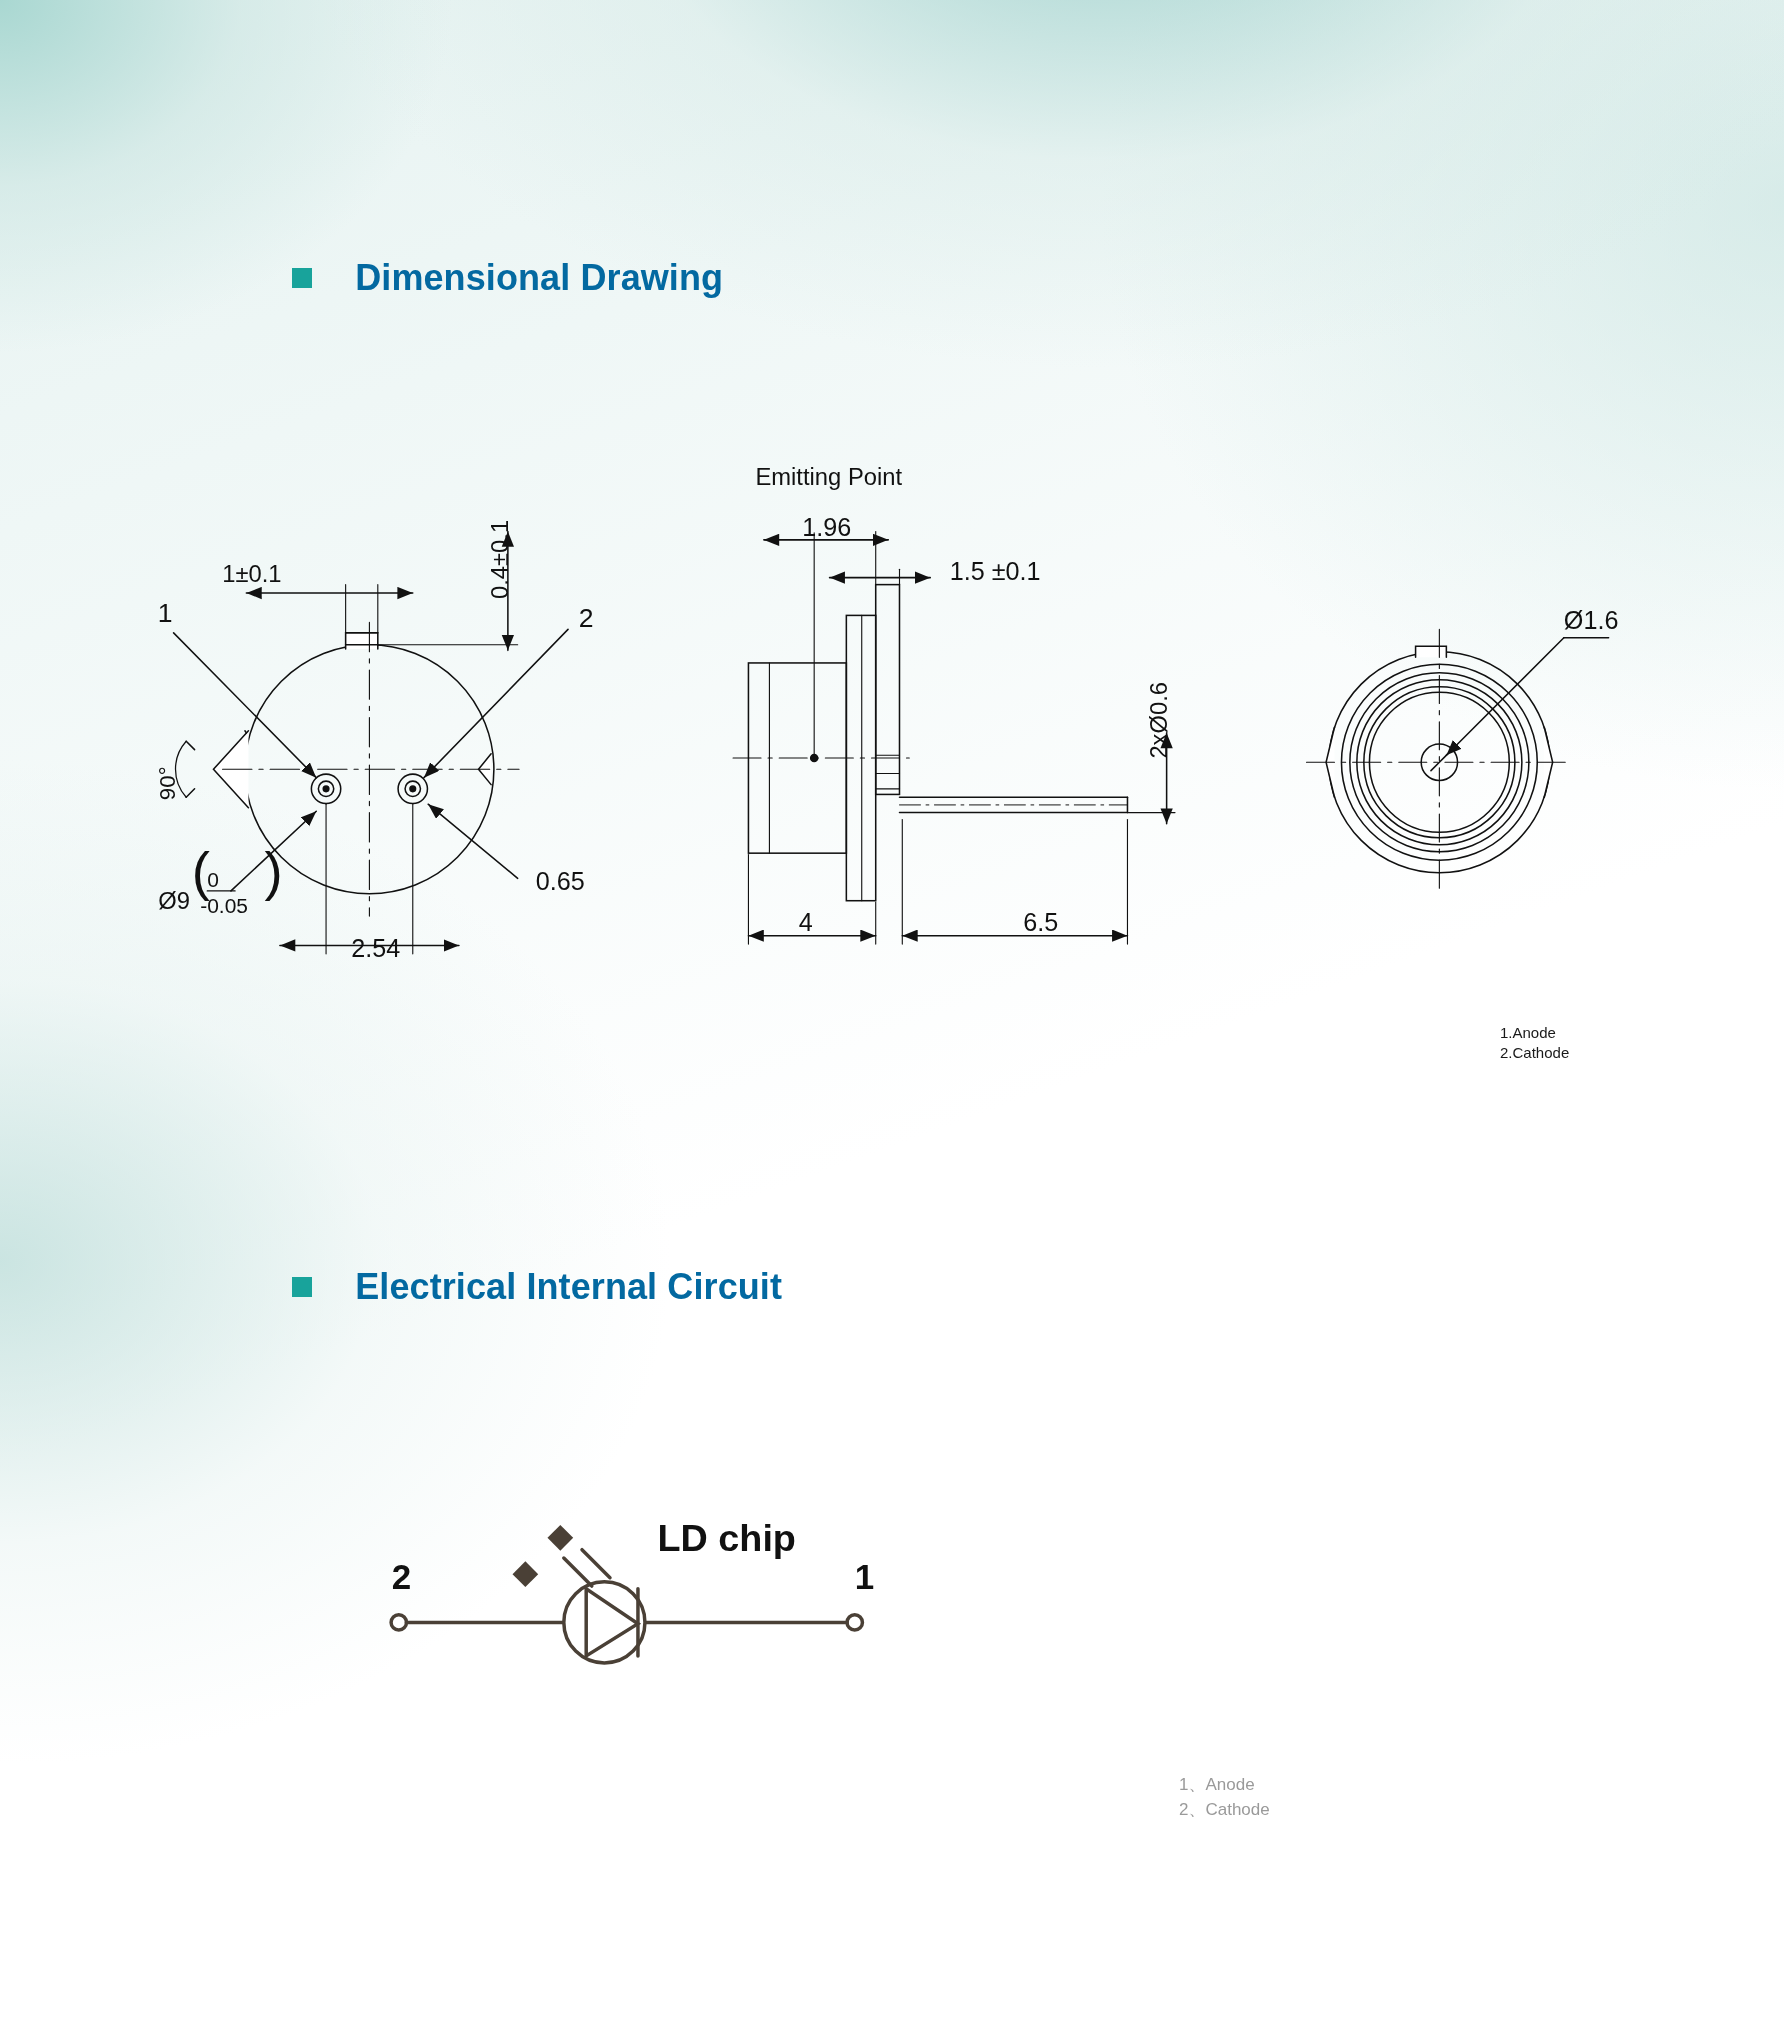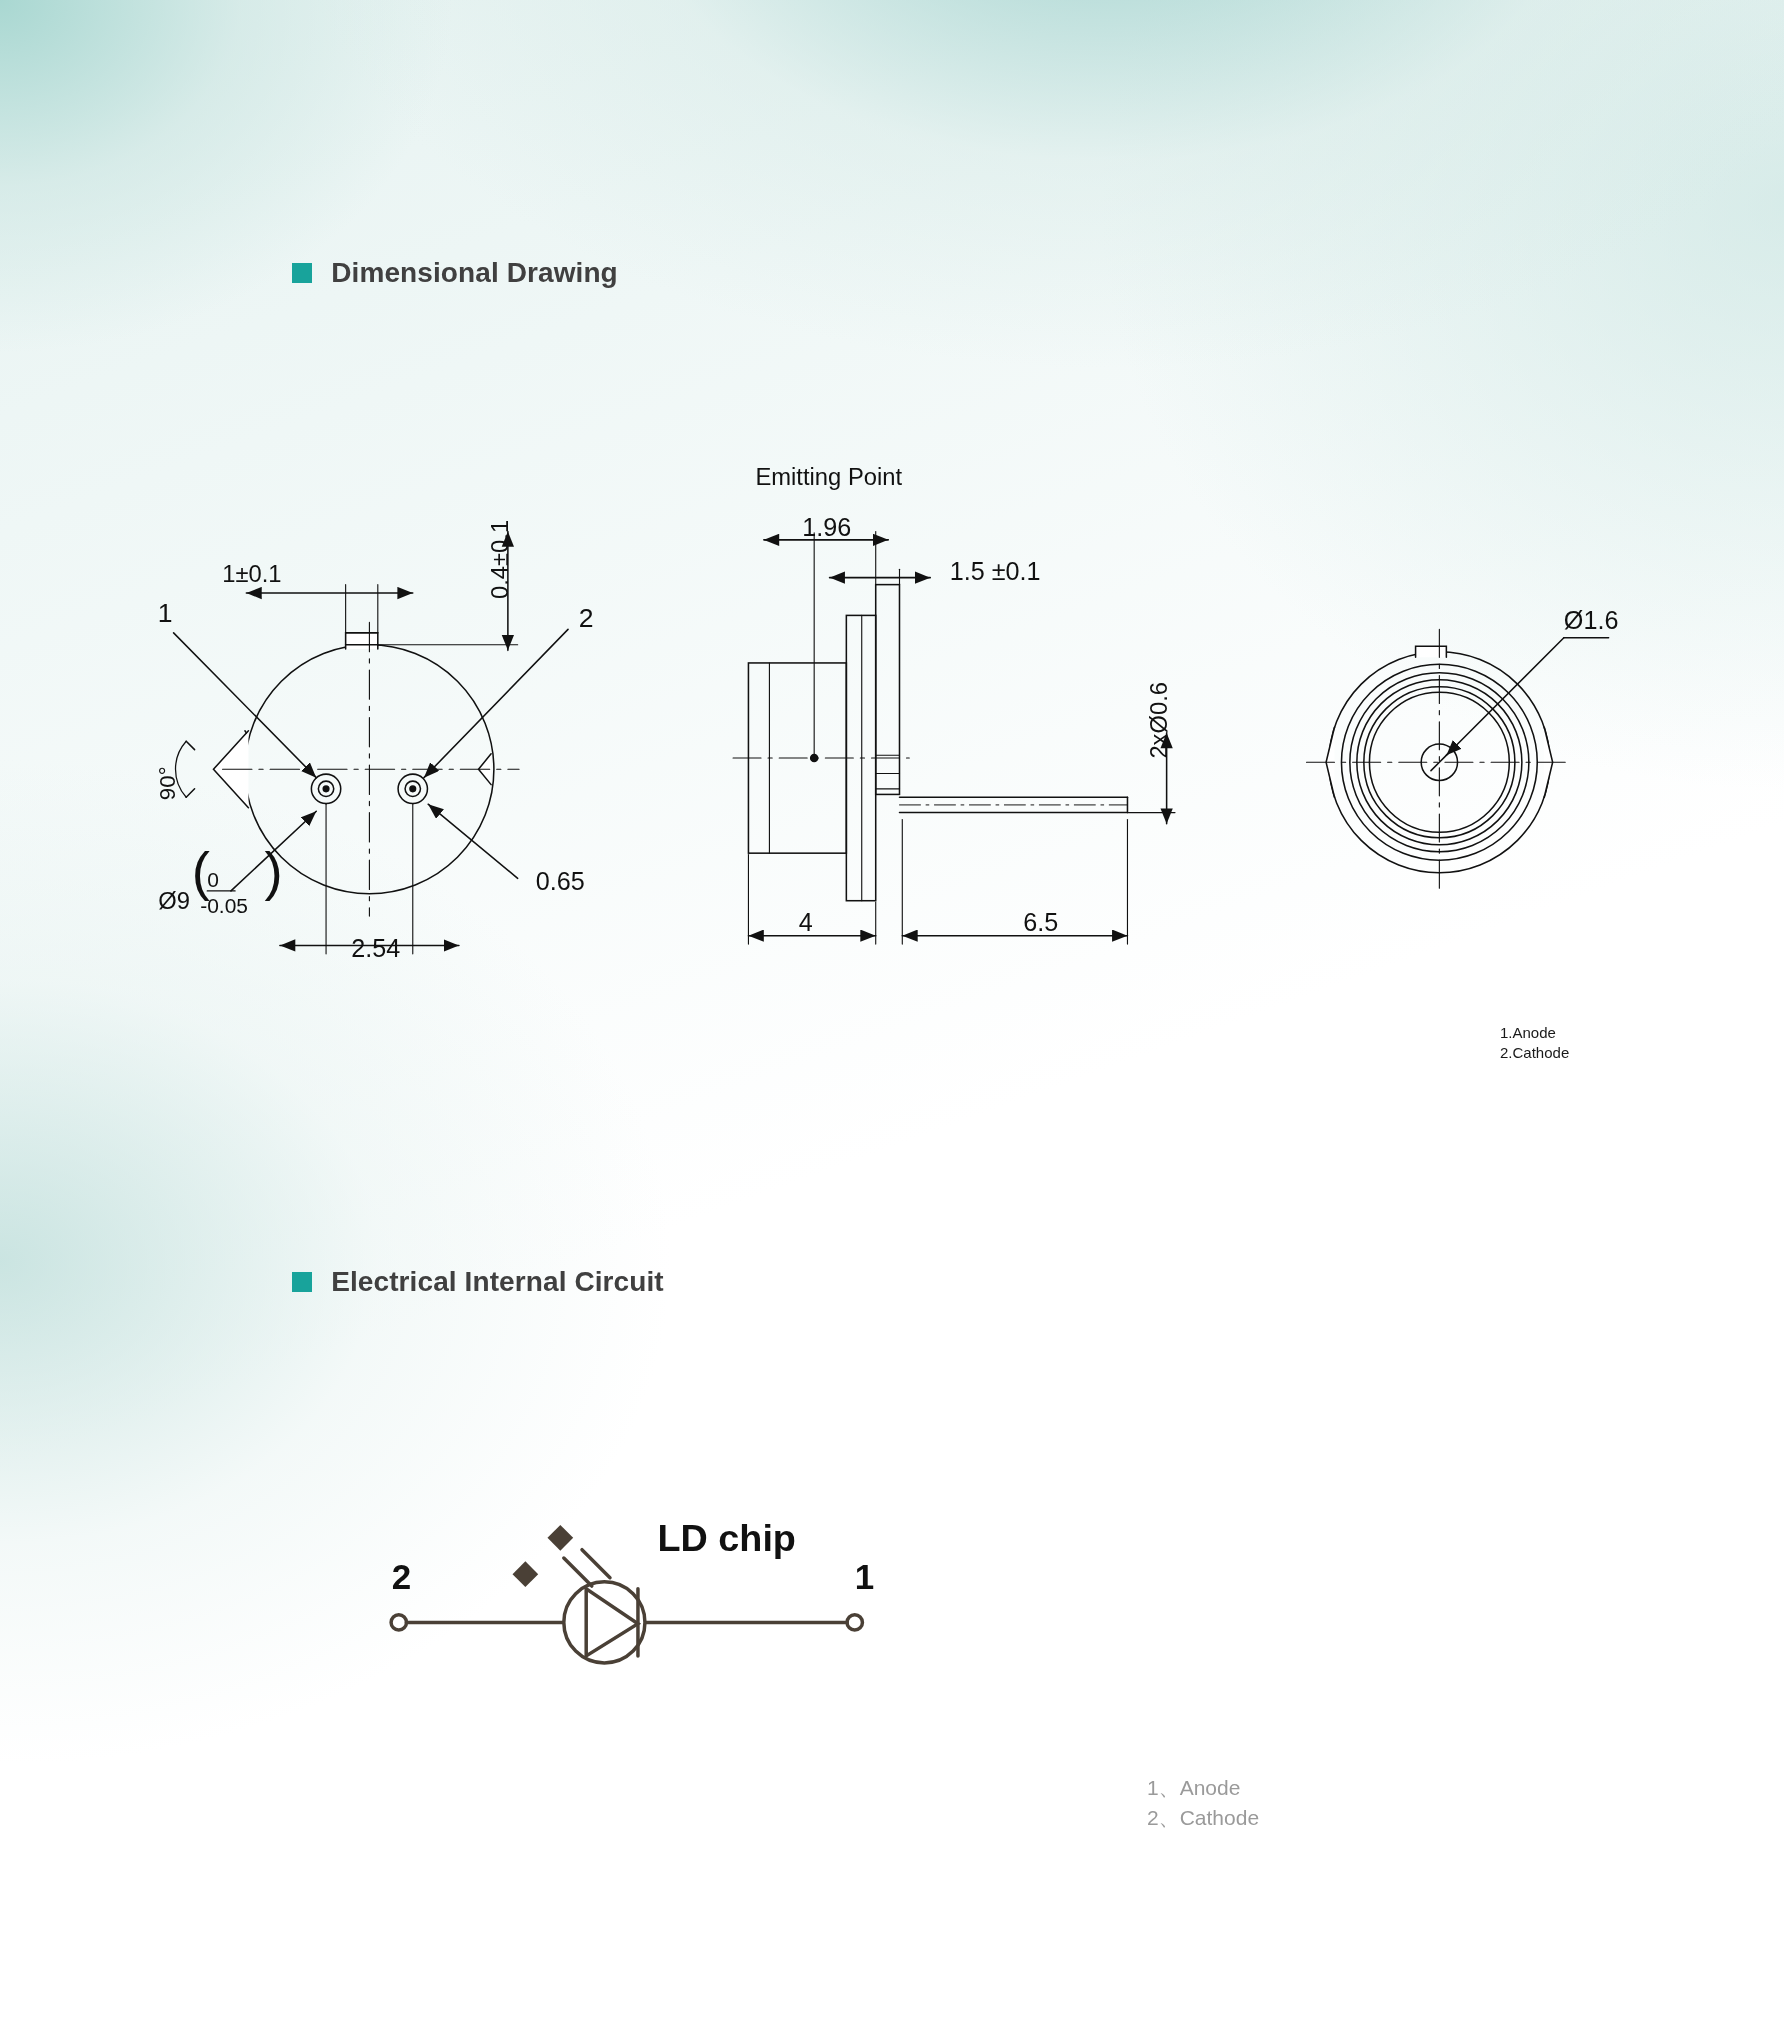--- a/index.html
+++ b/index.html
@@ -32,44 +32,46 @@
     align-items: center;
     gap: 19.6px;
   }
   .section-heading .bullet {
     width: 19.6px;
     height: 19.6px;
     background: #18a39b;
     display: inline-block;
   }
   .section-heading .title {
-    color: #404040;
-    font-size: 28px;
+    color: #0369a1;
+    font-size: 36px;
     font-weight: bold;
     letter-spacing: 0.1px;
     white-space: nowrap;
+    margin-left: 24px;
   }
   #heading-dim { left: 292px; top: 257px; }
   #heading-circuit { left: 292px; top: 1266px; text-align: center; }
 
   .legend {
     position: absolute;
     color: #1a1a1a;
     font-size: 15px;
     line-height: 1.32;
     white-space: pre-line;
   }
   #legend-pins { left: 1500px; top: 1023px; }
 
   .legend-grey {
     position: absolute;
     color: #9a9a9a;
-    font-size: 21px;
+    font-size: 17px;
     line-height: 1.45;
     white-space: pre-line;
+    margin-left: 32px;
   }
   #legend-circuit { left: 1147px; top: 1773px; }
 
   svg { display: block; }
   .drawing {
     position: absolute;
     left: 0;
     top: 0;
     width: 1785px;
     height: 2035px;

